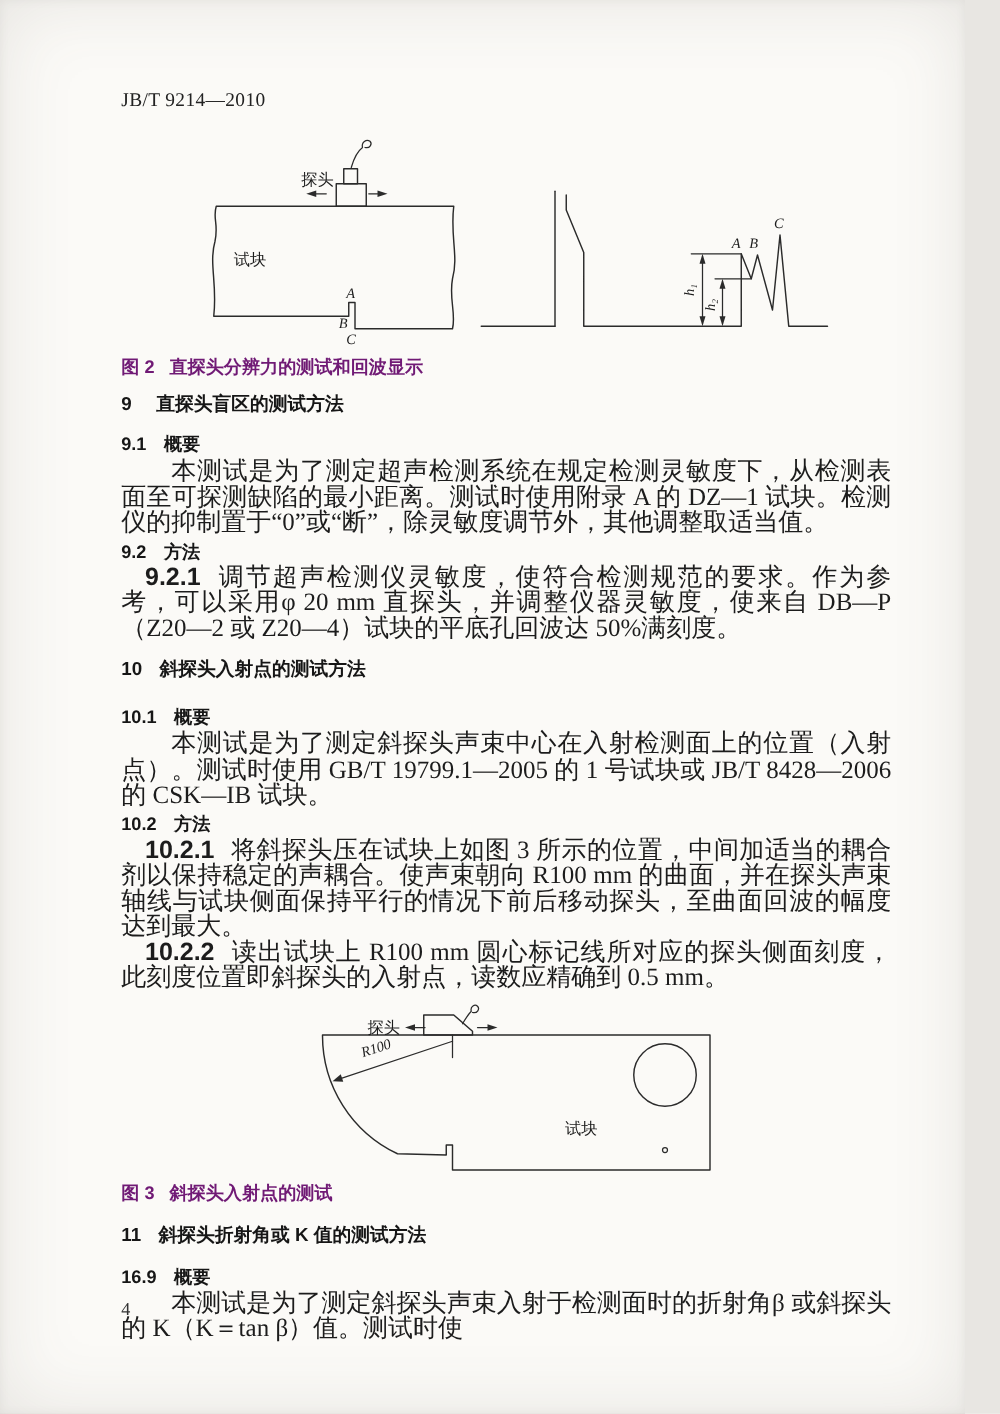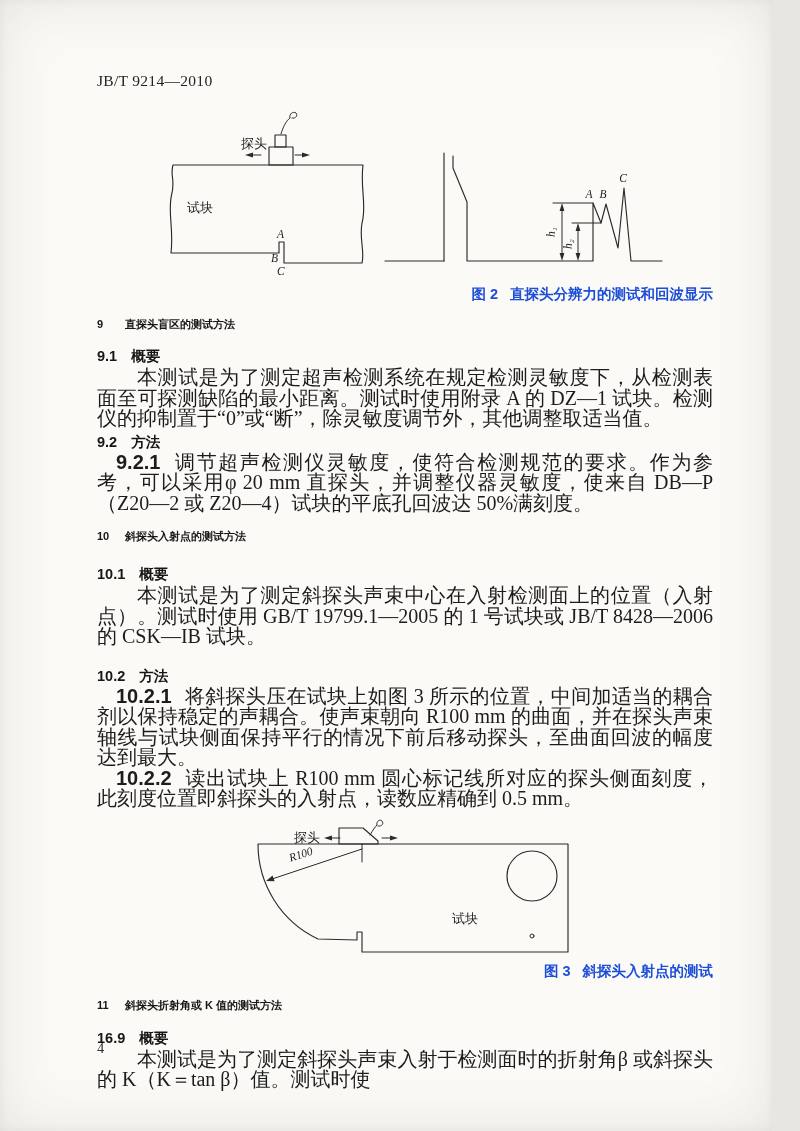--- a/index.html
+++ b/index.html
@@ -19,37 +19,37 @@
     font-size:15.5px;letter-spacing:0.3px;color:#222;
   }
   .content{
     position:absolute;left:97px;top:105px;width:616px;
   }
   .figwrap{line-height:0;}
   .fig2wrap{margin:0 0 0 33px;}
   .fig3wrap{margin:10px 0 0 153px;}
   svg{overflow:visible;}
   .fig-caption{
-    text-align:right;font-family:"Liberation Sans", sans-serif;
-    font-weight:bold;font-size:14.5px;line-height:20px;color:#1d4ed8;
+    text-align:left;font-family:"Liberation Sans", sans-serif;
+    font-weight:bold;font-size:14.5px;line-height:20px;color:#701a75;
   }
   .fig2wrap + .fig-caption{margin-top:4px;}
   .cap-label{margin-right:12px;}
   h2,h3{margin:0;font-family:"Liberation Sans", sans-serif;font-weight:bold;color:#161616;}
-  h2{font-size:11px;line-height:20px;}
+  h2{font-size:15px;line-height:20px;}
   h3{font-size:14.5px;line-height:20px;}
   .hnum{display:inline-block;min-width:14px;margin-right:14px;font-family:"Liberation Sans", sans-serif;}
   p{margin:0;font-size:20px;line-height:20.5px;text-align:justify;color:#1c1c1c;}
   p.overview{text-indent:2em;}
   .cnum{font-weight:bold;font-family:"Liberation Sans", sans-serif;margin-right:13px;margin-left:19px;}
   .h9{margin-top:10px;}  .h9_1{margin-top:12px;}
   .p9_1{margin-top:1px;} .h9_2{margin-top:3px;}
   .p9_2_1{margin-top:0;} .p9_2_2{margin-top:1px;}
   .h10{margin-top:13px;} .h10_1{margin-top:18px;}
-  .p10_1{margin-top:1px;} .h10_2{margin-top:19px;}
+  .p10_1{margin-top:1px;} .h10_2{margin-top:3px;}
   .p10_2_1{margin-top:0;} .p10_2_2{margin-top:0;}
   .cap3{margin-top:2px;}
   .h11{margin-top:14px;} .h11_1{margin-top:13px;}
   .p11_1{margin-top:1px;}
   .page-num{
     position:absolute;left:97px;top:1040px;font-size:14.5px;color:#333;
   }
   
   .ln{fill:none;stroke:#2b2b2b;stroke-width:1.15;stroke-linejoin:round;stroke-linecap:round;}
   .thin{stroke-width:1;}

